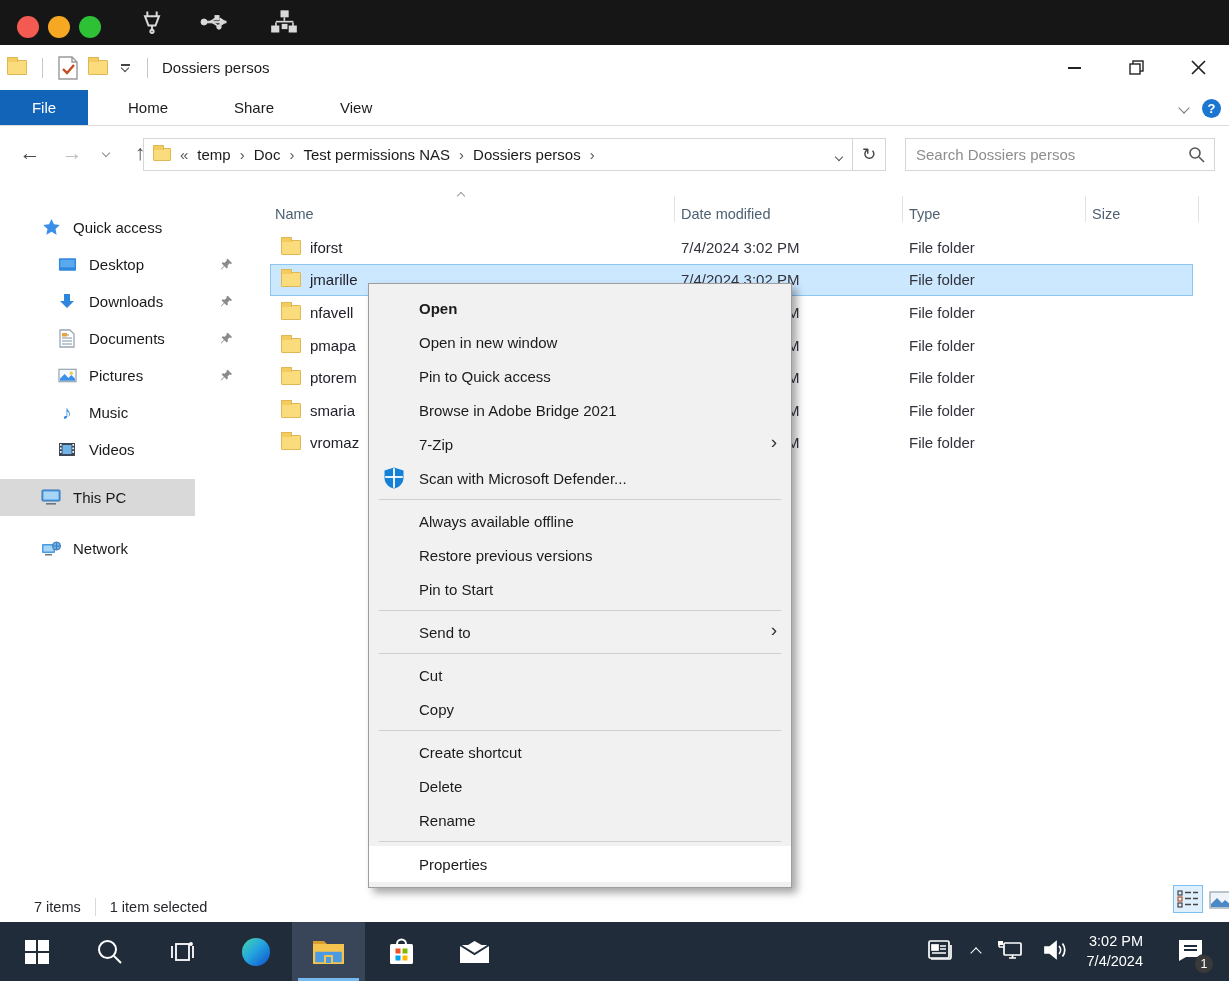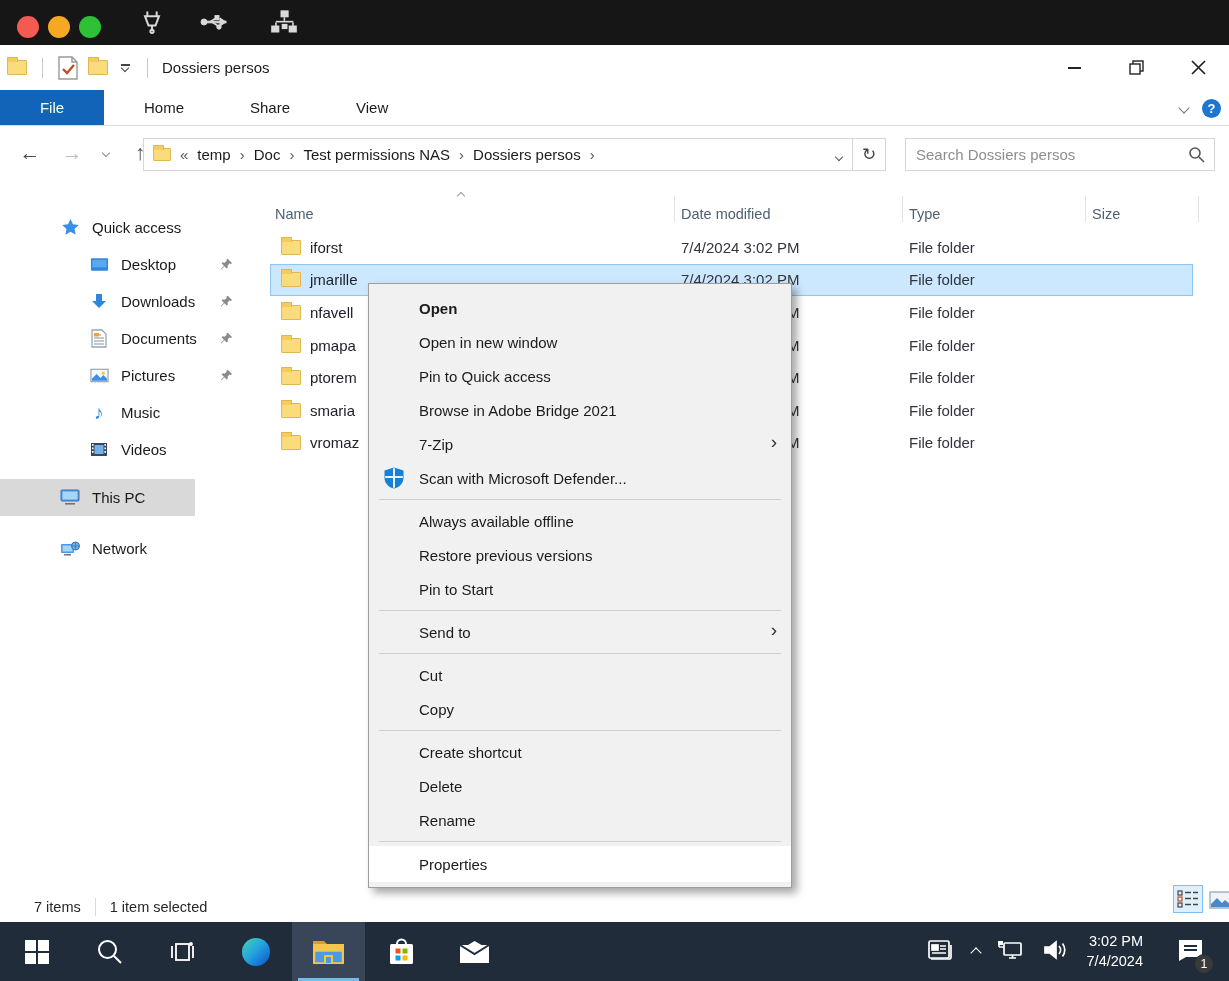--- a/index.html
+++ b/index.html
@@ -25,21 +25,21 @@
   .qat-sep { width:1px; height:20px; background:#c9c9c9; margin:0 10px; }
   .qat-btn { display:flex; align-items:center; justify-content:center; width:30px; height:30px; }
   .title-text { font-size:15px; color:#1b1b1b; margin-left:4px; }
   .wincontrols { position:absolute; right:0; top:0; height:45px; display:flex; }
   .wc { width:62px; height:45px; display:flex; align-items:center; justify-content:center; color:#222; }
 
   
   .tabs { position:absolute; top:90px; left:0; width:100%; height:36px; background:#fff;
           border-bottom:1px solid #dcdcdc; display:flex; align-items:stretch; font-size:15px; }
   .tab { display:flex; align-items:center; justify-content:center; color:#1b1b1b; }
-  .tab.file { width:104px; background:#1164b8; color:#fff; }
+  .tab.file { width:88px; background:#1164b8; color:#fff; }
   .tab.plain { padding:0 24px; }
   .tabs-right { position:absolute; right:8px; top:0; height:36px; display:flex; align-items:center; gap:14px; }
   .help-circle { width:19px; height:19px; border-radius:50%; background:#1b76d1; color:#fff;
                  font-size:13px; font-weight:bold; display:flex; align-items:center; justify-content:center; }
 
   
   .navrow { position:absolute; top:127px; left:0; width:100%; height:54px; background:#fff; }
   .navbtn { position:absolute; top:9px; height:34px; display:flex; align-items:center; justify-content:center;
             font-size:21px; color:#4d4d4d; }
   .navbtn.disabled { color:#bfbfbf; }
@@ -59,21 +59,21 @@
   .searchbox input::placeholder { color:#8d8d8d; }
   .search-mag { padding-right:9px; color:#555; display:flex; }
 
   
   .content { position:absolute; top:181px; left:0; width:100%; height:712px; background:#fff; }
 
   
   .sidebar { position:absolute; left:0; top:0; width:245px; height:100%; padding-top:28px; }
   .snav { height:37px; display:flex; align-items:center; gap:12px; font-size:15px; color:#1a1a1a;
           position:relative; }
-  .snav.lvl0 { padding-left:60px; } .snav.lvl1 { padding-left:89px; }
+  .snav.lvl0 { padding-left:41px; } .snav.lvl1 { padding-left:57px; }
   .snav.selected { background:#d9d9d9; width:195px; }
   .snav .sico { width:20px; display:flex; justify-content:center; flex:none; }
   .pin { position:absolute; right:12px; top:11px; color:#8a8a8a; }
   .gap1 { margin-top:11px; } .gap2 { margin-top:14px;text-align:right; }
 
   
   .filelist { position:absolute; left:245px; top:0; right:0; height:100%; }
   .sort-chev { position:absolute; left:213px; top:4px; color:#9a9a9a; }
   .lgrid { display:grid; grid-template-columns:430px 228px 183px auto; }
   .lheader { height:39px; align-items:center; font-size:14.5px; color:#4e6172; margin-top:8px; }

